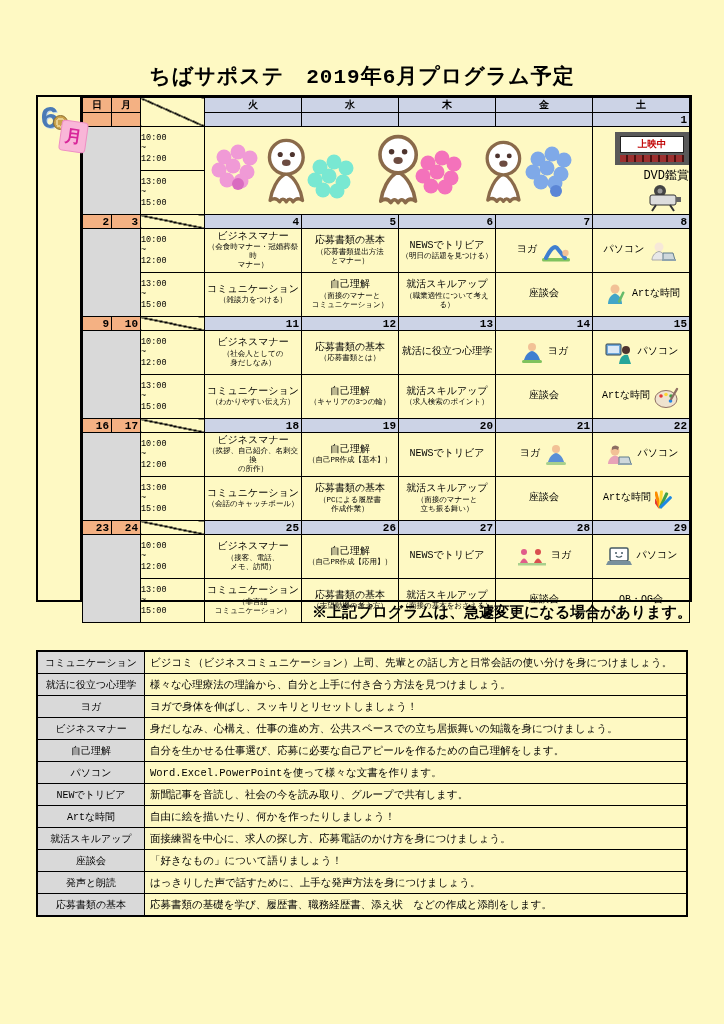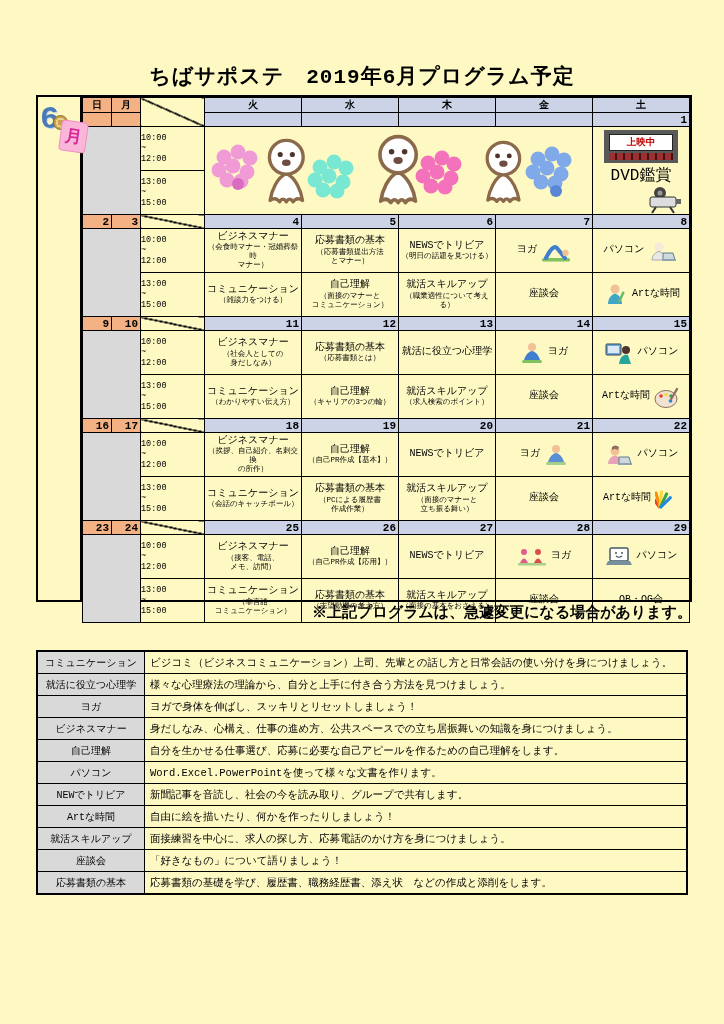--- a/index.html
+++ b/index.html
@@ -31,26 +31,26 @@
   .thick td{border-top-width:2px;}
   .diag{background-image:linear-gradient(to top right,transparent calc(50% - 0.8px),#000 calc(50% - 0.8px),#000 calc(50% + 0.8px),transparent calc(50% + 0.8px));}
   .time{font-size:8.5px;text-align:left;white-space:pre-line;line-height:1.2;}
   .prog{text-align:center;}
   .pt{font-size:10px;line-height:1.25;}
   .ps{font-size:7.5px;line-height:1.2;white-space:pre-line;}
   .cellflex{display:flex;align-items:center;justify-content:center;gap:4px;}
   .band{vertical-align:middle;text-align:center;}
   
   .dvd{vertical-align:top;}
-  .dvd-wrap{display:flex;flex-direction:column;align-items:center;padding-top:3px;}
+  .dvd-wrap{display:flex;flex-direction:column;align-items:flex-end;padding-top:3px;}
   .screen{width:74px;background:#595959;padding:4px 5px 3px;box-sizing:border-box;}
   .screen-inner{background:#fff;border:1px solid #222;color:#c00000;font-weight:bold;
                 font-size:9.5px;text-align:center;padding:1px 0;}
   .seats{height:7px;margin-top:2px;background:repeating-linear-gradient(90deg,#9c2f2f 0 6px,#4a1010 6px 8px);}
-  .dvd-label{font-size:16px;margin-top:2px;}
+  .dvd-label{font-size:12px;margin-top:2px;}
   .proj{align-self:flex-end;margin-right:4px;}
   
   .cal-footnote{position:absolute;left:36px;top:603px;width:656px;text-align:right;
                 font-size:15px;font-weight:bold;}
   .notes{position:absolute;left:38px;top:618px;font-size:10.5px;font-weight:bold;line-height:14px;}
   
   table.legend{position:absolute;left:36px;top:650px;width:652px;border-collapse:collapse;
                table-layout:fixed;border:2px solid #000;}
   table.legend td{border:1px solid #000;height:21px;overflow:hidden;}
   .lg-label{width:104px;background:#d9d9d9;text-align:center;font-size:10px;padding:0 1px;}
@@ -565,19 +565,23 @@
         </tr>
     <tr>
           <td class="lg-label">就活スキルアップ</td>
           <td class="lg-desc">面接練習を中心に、求人の探し方、応募電話のかけ方を身につけましょう。</td>
         </tr>
     <tr>
           <td class="lg-label">座談会</td>
           <td class="lg-desc">「好きなもの」について語りましょう！</td>
         </tr>
     <tr>
+          <td class="lg-label">発声と朗読</td>
+          <td class="lg-desc">はっきりした声で話すために、上手な発声方法を身につけましょう。</td>
+        </tr>
+    <tr>
           <td class="lg-label">応募書類の基本</td>
           <td class="lg-desc">応募書類の基礎を学び、履歴書、職務経歴書、添え状　などの作成と添削をします。</td>
         </tr>
   </tbody>
     </table>
 
 </div>
 
 </body></html>

